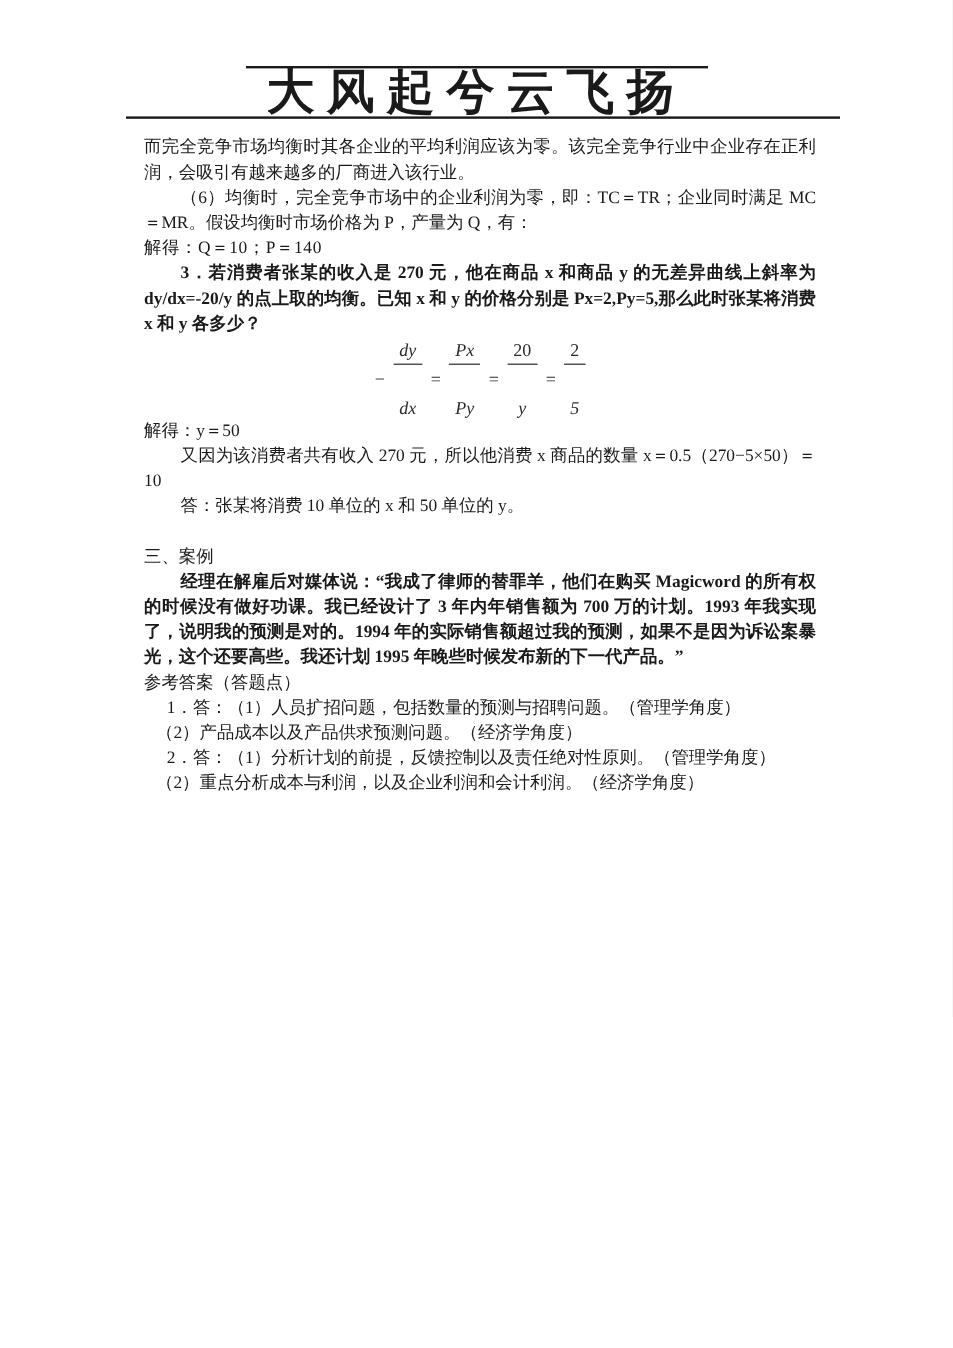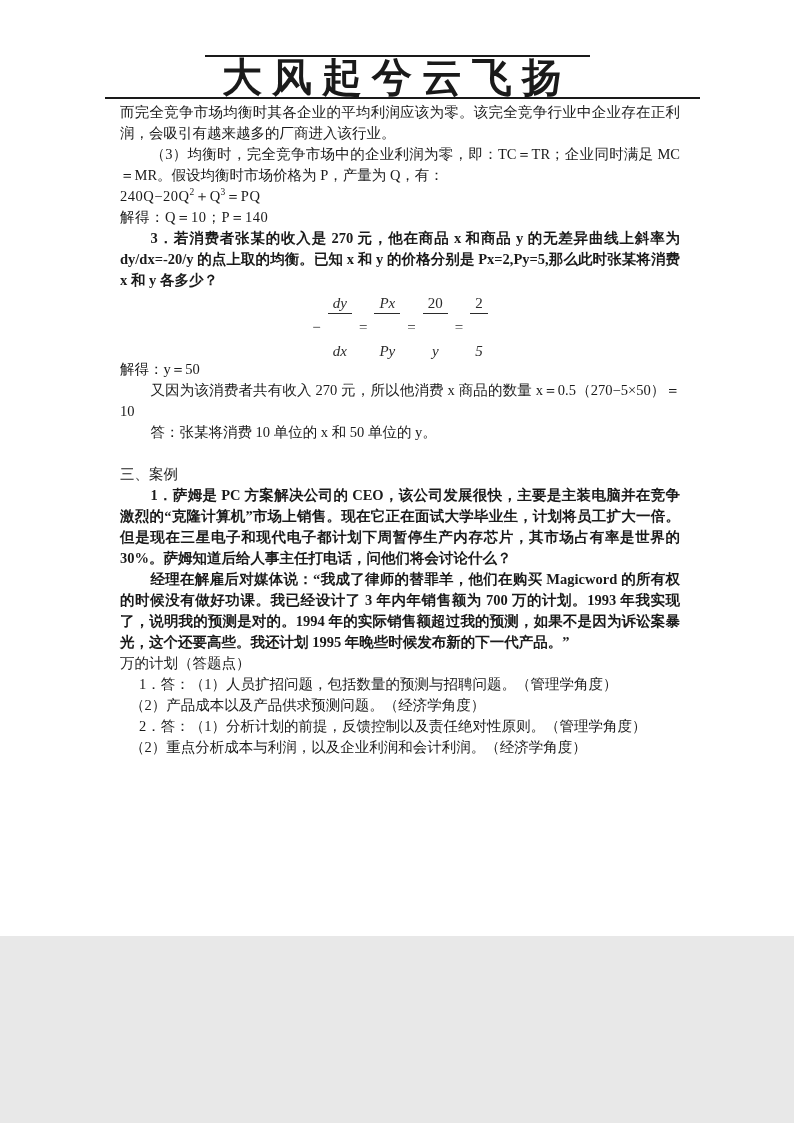--- a/index.html
+++ b/index.html
@@ -1,20 +1,20 @@
 <!DOCTYPE html>
 <html><head>
 <meta charset="utf-8">
 <style>
   * { margin: 0; padding: 0; box-sizing: border-box; }
   html, body { background: #e8e8e8; }
   .page {
     position: relative;
     width: 794px;
-    height: 936px;
+    height: 1123px;
     margin: 0 auto;
     background: #ffffff;
     font-family: "Liberation Serif", "DejaVu Serif", serif;
     color: #1a1a1a;
     overflow: hidden;
   }
   
   .header { padding-top: 55px; }
   .rule-top {
     width: 385px;
@@ -29,21 +29,21 @@
     line-height: 38px;
     margin-top: 1px;
     font-family: "DejaVu Serif", "Liberation Serif", serif;
   }
   .rule-bottom {
     margin: 1px 94px 0 105px;
     border-bottom: 2px solid #1a1a1a;
   }
   
   .doc-body {
-    margin: 3px 114px 0 120px;
+    margin: 14px 114px 0 120px;
     font-size: 14.5px;
     line-height: 21px;
     text-align: justify;
   }
   p.line { text-align: justify; }
   .indent { text-indent: 2.1em; }
   .bold { font-weight: bold; }
   .center { text-align: center; text-indent: 0; }
   sup { font-size: 9.5px; vertical-align: super; line-height: 0; }
   .gap { height: 21px; }
@@ -76,23 +76,22 @@
 
   <div class="header">
     <div class="rule-top"></div>
     <div class="callig-title">大风起兮云飞扬</div>
     <div class="rule-bottom"></div>
   </div>
 
   <div class="doc-body">
 
     <p class="line">而完全竞争市场均衡时其各企业的平均利润应该为零。该完全竞争行业中企业存在正利润，会吸引有越来越多的厂商进入该行业。</p>
-    <p class="line indent">（3）均衡时，完全竞争市场中的企业利润为零，即：TC＝TR；企业同时满足 MC＝MR。假设均衡时市场价格为 P，产量为 Q，有：</p>
+    <p class="line indent">（6）均衡时，完全竞争市场中的企业利润为零，即：TC＝TR；企业同时满足 MC＝MR。假设均衡时市场价格为 P，产量为 Q，有：</p>
 
-    <p class="line center eqline"><span>240Q−20Q</span><sup>2</sup><span>＋Q</span><sup>3</sup><span>＝PQ</span></p>
     <p class="line center eqline">解得：Q＝10；P＝140</p>
 
 
     <p class="line indent bold">3．若消费者张某的收入是 270 元，他在商品 x 和商品 y 的无差异曲线上斜率为 dy/dx=-20/y 的点上取的均衡。已知 x 和 y 的价格分别是 Px=2,Py=5,那么此时张某将消费 x 和 y 各多少？</p>
 
 
     <div class="frac-eq">
       <span class="op">−</span>
       <span class="frac">
           <span class="num it">dy</span>
@@ -115,23 +114,22 @@
         </span>
     </div>
 
     <p class="line center">解得：y＝50</p>
     <p class="line indent">又因为该消费者共有收入 270 元，所以他消费 x 商品的数量 x＝0.5（270−5×50）＝10</p>
     <p class="line indent">答：张某将消费 10 单位的 x 和 50 单位的 y。</p>
 
     <div class="gap"></div>
 
     <p class="line">三、案例</p>
-    <p class="line indent bold">1．萨姆是 PC 方案解决公司的 CEO，该公司发展很快，主要是主装电脑并在竞争激烈的“克隆计算机”市场上销售。现在它正在面试大学毕业生，计划将员工扩大一倍。但是现在三星电子和现代电子都计划下周暂停生产内存芯片，其市场占有率是世界的 30%。萨姆知道后给人事主任打电话，问他们将会讨论什么？</p>
     <p class="line indent bold">经理在解雇后对媒体说：“我成了律师的替罪羊，他们在购买 Magicword 的所有权的时候没有做好功课。我已经设计了 3 年内年销售额为 700 万的计划。1993 年我实现了，说明我的预测是对的。1994 年的实际销售额超过我的预测，如果不是因为诉讼案暴光，这个还要高些。我还计划 1995 年晚些时候发布新的下一代产品。”</p>
 
-    <p class="line">万的计划（答题点）</p>
+    <p class="line">参考答案（答题点）</p>
     <p class="line ans-num">1．答：（1）人员扩招问题，包括数量的预测与招聘问题。（管理学角度）</p>
     <p class="line ans-sub">（2）产品成本以及产品供求预测问题。（经济学角度）</p>
     <p class="line ans-num">2．答：（1）分析计划的前提，反馈控制以及责任绝对性原则。（管理学角度）</p>
     <p class="line ans-sub">（2）重点分析成本与利润，以及企业利润和会计利润。（经济学角度）</p>
 
   </div>
 </div>
 
 </body></html>

